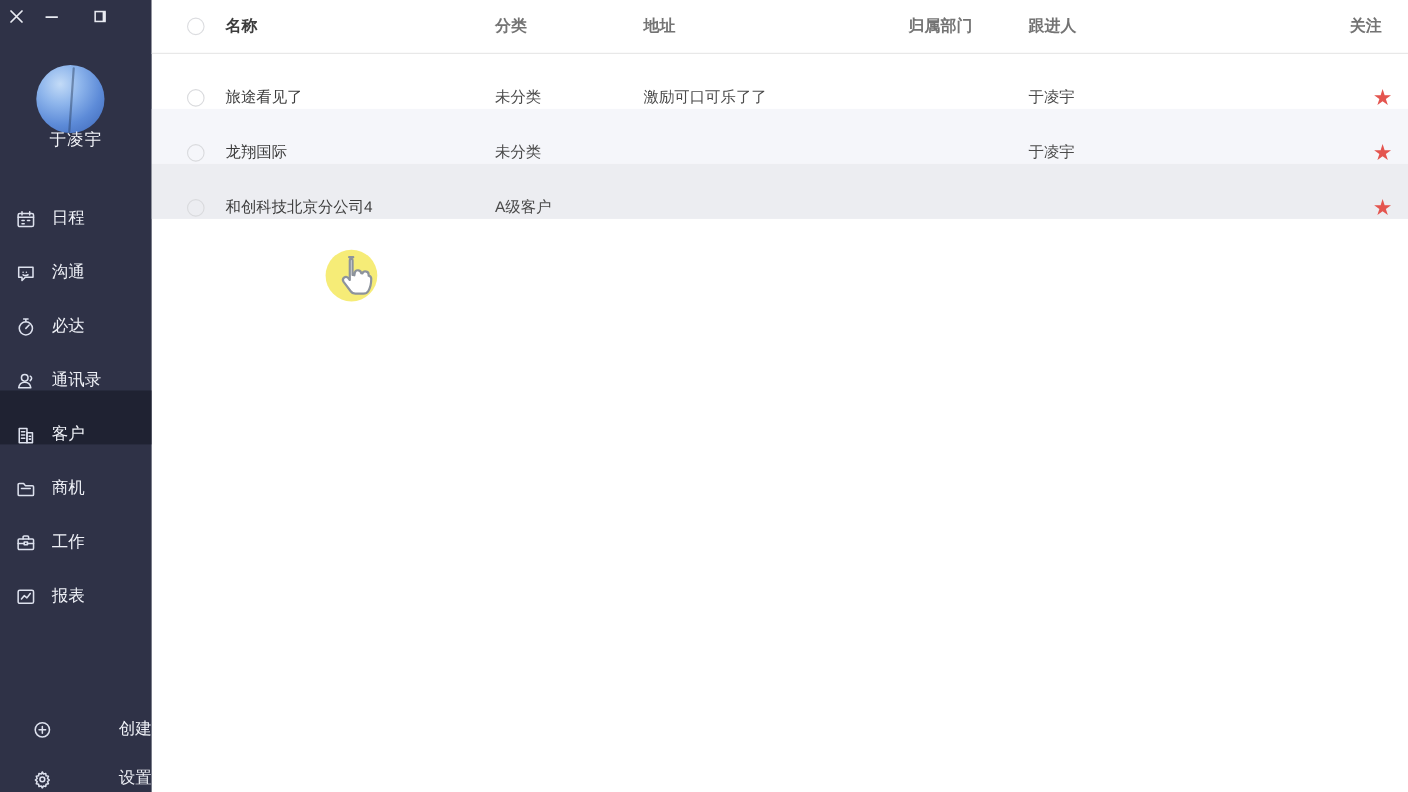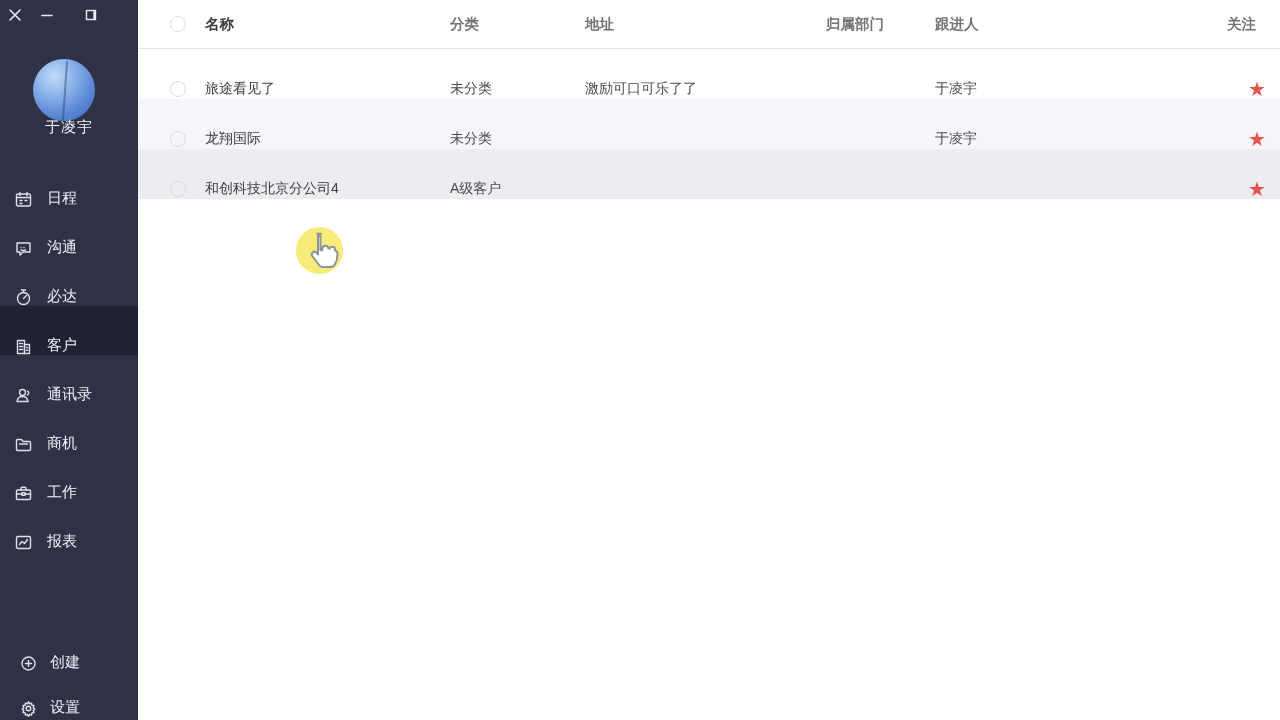--- a/index.html
+++ b/index.html
@@ -33,21 +33,21 @@
   .side-menu { position: absolute; left: 0; top: 159px; width: 138px; }
   .side-item {
     height: 49px; display: flex; align-items: flex-end; padding-left: 15px; cursor: pointer;
     font-size: 15px; color: #eef0f6;
   }
   .side-item.selected { background: #1f2232; }
   .side-item .mi { width: 17px; height: 17px; margin-right: 15px; flex: 0 0 17px; }
   .side-item .mi svg { display: block; width: 17px; height: 17px; }
 
   .side-footer { position: absolute; left: 0; bottom: 3px; width: 138px; }
-  .side-footer .side-item { height: 45px; padding-left: 20px; }
+  .side-footer .side-item { height: 45px; padding-left: 30px; gap: 48px; }
   .side-footer .side-item .mi { margin-right: 13px; }
 
   
   .main { position: absolute; left: 138px; top: 0; width: 1142px; height: 720px; background: #fff; }
 
   .topbar {
     position: relative; height: 56px; border-bottom: 1px solid #e7e8ea; background: #fff;
     display: flex; align-items: center; justify-content: center;
   }
   .tabs { display: flex; gap: 68px; margin-left: -20px; }
@@ -142,39 +142,39 @@
         </div>
         <div class="side-item">
           <span class="mi">
             <svg viewBox="0 0 17 17">
               <circle cx="8.5" cy="9.5" r="6" fill="none" stroke="#dde1ee" stroke-width="1.4" stroke-linecap="round" stroke-linejoin="round"></circle>
               <path d="M8.5 9.5 L11.5 6.5 M8.5 1 V3.5 M6.5 1 H10.5" fill="none" stroke="#dde1ee" stroke-width="1.4" stroke-linecap="round" stroke-linejoin="round"></path>
             </svg>
           </span>
           <span>必达</span>
         </div>
+        <div class="side-item">
+          <span class="mi">
+            <svg viewBox="0 0 17 17">
+              <circle cx="7.5" cy="5.5" r="3" fill="none" stroke="#dde1ee" stroke-width="1.4" stroke-linecap="round" stroke-linejoin="round"></circle>
+              <path d="M2 14.5 c0.5-3.5 3-5 5.5-5 s5 1.5 5.5 5 z" fill="none" stroke="#dde1ee" stroke-width="1.4" stroke-linecap="round" stroke-linejoin="round"></path>
+              <path d="M12.5 4 q2.5 1.5 0 4" fill="none" stroke="#dde1ee" stroke-width="1.4" stroke-linecap="round" stroke-linejoin="round"></path>
+            </svg>
+          </span>
+          <span>通讯录</span>
+        </div>
         <div class="side-item selected">
           <span class="mi">
             <svg viewBox="0 0 17 17">
               <rect x="2.5" y="2.5" width="7" height="13" fill="none" stroke="#dde1ee" stroke-width="1.4" stroke-linecap="round" stroke-linejoin="round"></rect>
               <rect x="9.5" y="6.5" width="5" height="9" fill="none" stroke="#dde1ee" stroke-width="1.4" stroke-linecap="round" stroke-linejoin="round"></rect>
               <path d="M4.5 5.5 H7.5 M4.5 8.5 H7.5 M4.5 11.5 H7.5 M11.5 9.5 H12.8 M11.5 12.2 H12.8" fill="none" stroke="#dde1ee" stroke-width="1.4" stroke-linecap="round" stroke-linejoin="round"></path>
             </svg>
           </span>
           <span>客户</span>
-        </div>
-        <div class="side-item">
-          <span class="mi">
-            <svg viewBox="0 0 17 17">
-              <circle cx="7.5" cy="5.5" r="3" fill="none" stroke="#dde1ee" stroke-width="1.4" stroke-linecap="round" stroke-linejoin="round"></circle>
-              <path d="M2 14.5 c0.5-3.5 3-5 5.5-5 s5 1.5 5.5 5 z" fill="none" stroke="#dde1ee" stroke-width="1.4" stroke-linecap="round" stroke-linejoin="round"></path>
-              <path d="M12.5 4 q2.5 1.5 0 4" fill="none" stroke="#dde1ee" stroke-width="1.4" stroke-linecap="round" stroke-linejoin="round"></path>
-            </svg>
-          </span>
-          <span>通讯录</span>
         </div>
         <div class="side-item">
           <span class="mi">
             <svg viewBox="0 0 17 17">
               <path d="M1.5 4.5 v9 a1 1 0 0 0 1 1 h12 a1 1 0 0 0 1-1 v-7 a1 1 0 0 0 -1-1 h-6.5 l-1.5-2 h-4 a1 1 0 0 0 -1 1 z" fill="none" stroke="#dde1ee" stroke-width="1.4" stroke-linecap="round" stroke-linejoin="round"></path>
               <path d="M4.5 8 H12.5" fill="none" stroke="#dde1ee" stroke-width="1.4" stroke-linecap="round" stroke-linejoin="round"></path>
             </svg>
           </span>
           <span>商机</span>
         </div>

